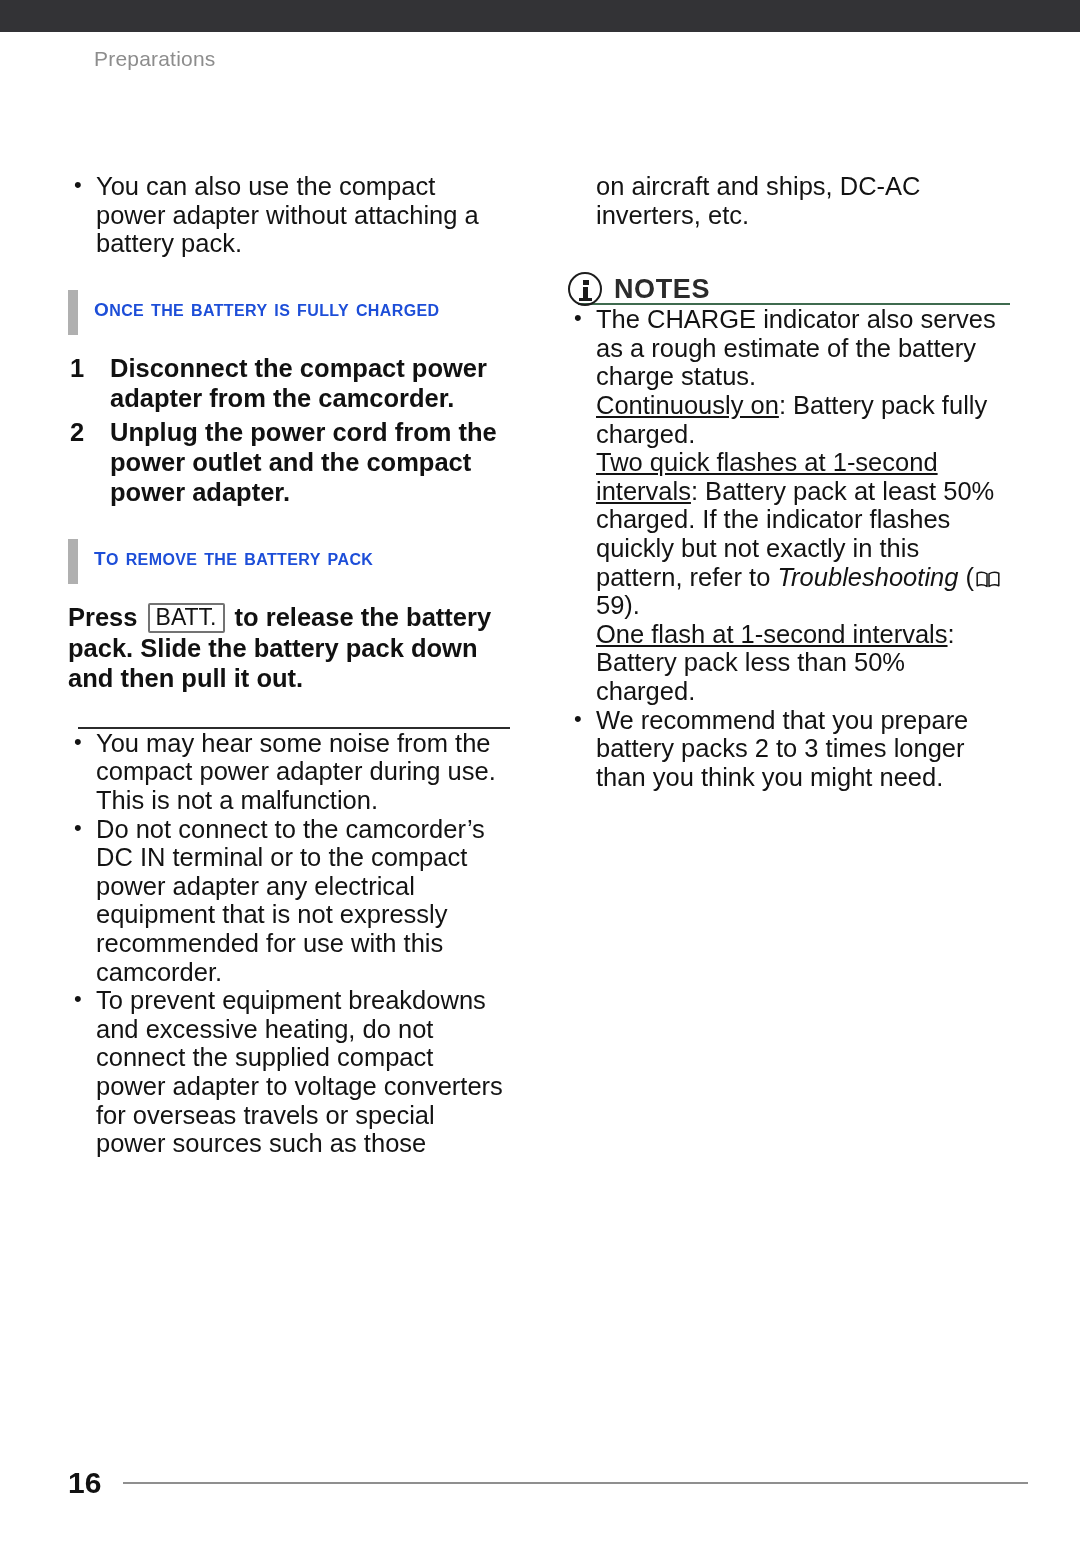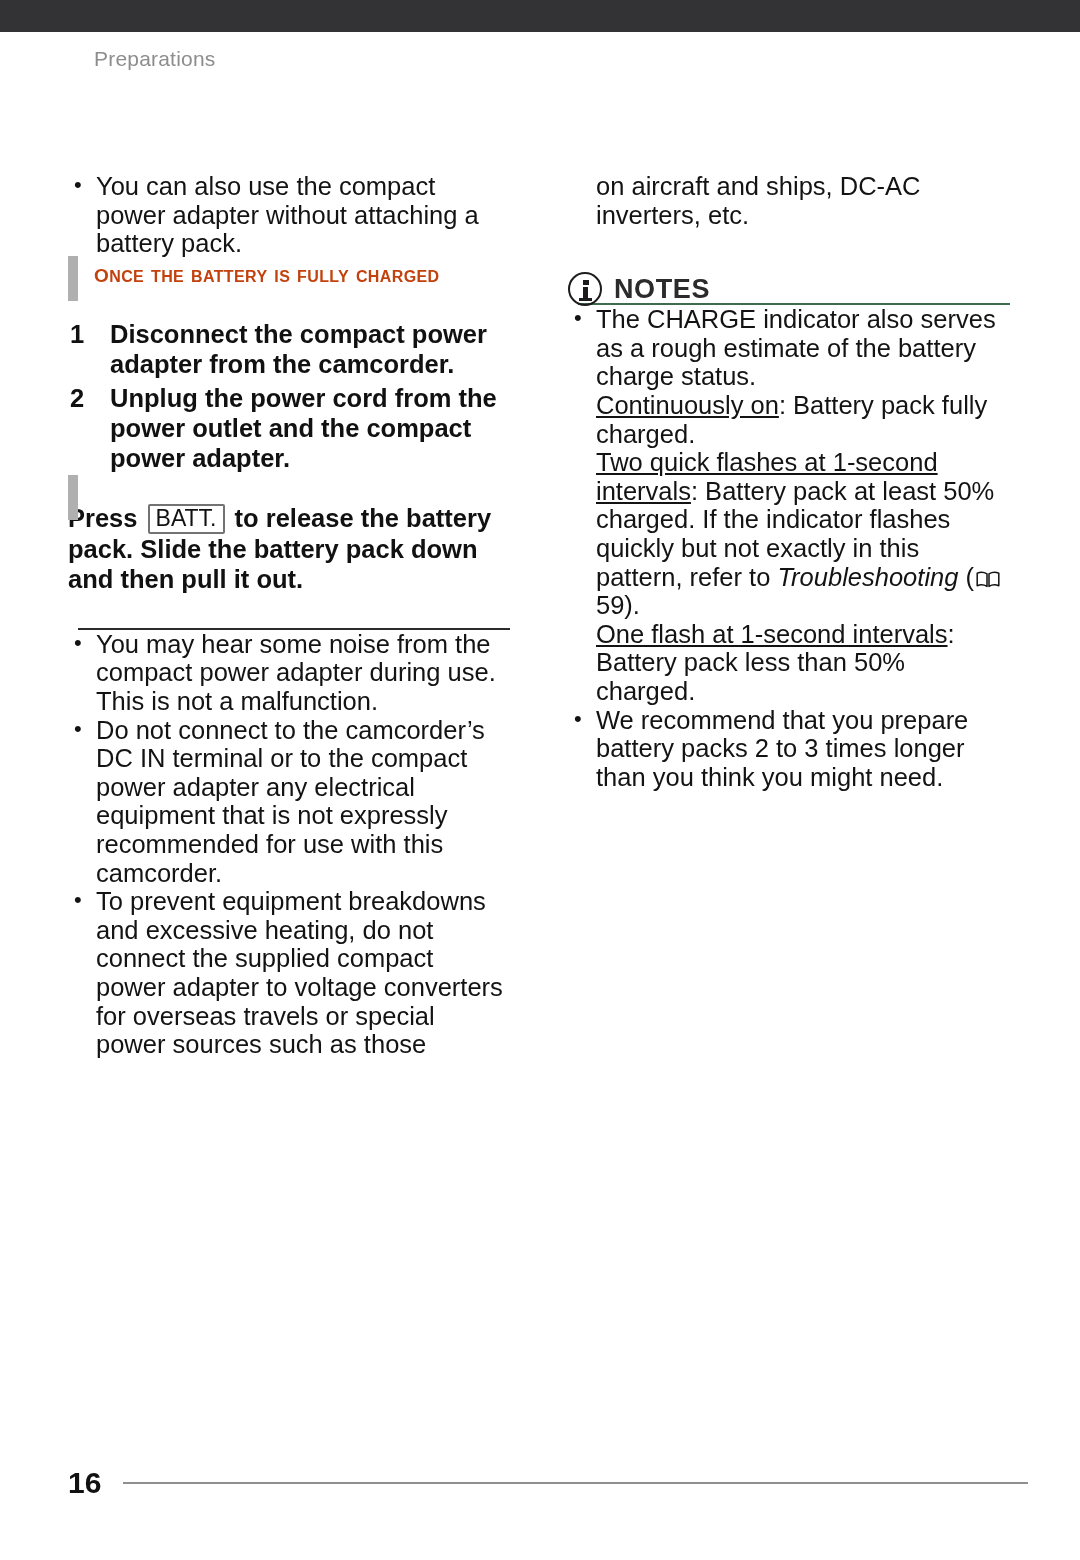--- a/index.html
+++ b/index.html
@@ -80,27 +80,28 @@
   }
 
   .cont-para {
     padding-left: 28px;
   }
 
   
   .subhead {
     position: relative;
     padding-left: 26px;
+    margin-top: 34px;
     margin-bottom: 0;
     font-family: "Liberation Sans Narrow", "Liberation Sans", sans-serif;
     font-weight: bold;
     font-size: 23px;
     line-height: 30px;
     letter-spacing: 0.4px;
-    color: #c2410c;
+    color: #1d4ed8;
     font-variant: small-caps;
     text-transform: lowercase;
   }
   .subhead::first-letter { font-size: 27px; }
   .subhead .bar {
     position: absolute;
     left: 0;
     top: -2px;
     width: 10px;
     height: 45px;
@@ -288,20 +289,21 @@
         <span>Disconnect the compact power adapter from the camcorder.</span>
       </li>
       <li>
         <span class="num">2</span>
         <span>Unplug the power cord from the power outlet and the compact power adapter.</span>
       </li>
     </ol>
 
     <div class="subhead">
       <span class="bar"></span>
+      <span>To remove the battery pack</span>
     </div>
 
     <p class="bold-instruction">
       <span>Press</span>
       <span class="key-box">BATT.</span>
       <span>to release the battery pack. Slide the battery pack down and then pull it out.</span>
     </p>
 
     <div class="callout">
       <div class="callout-rule"></div>

